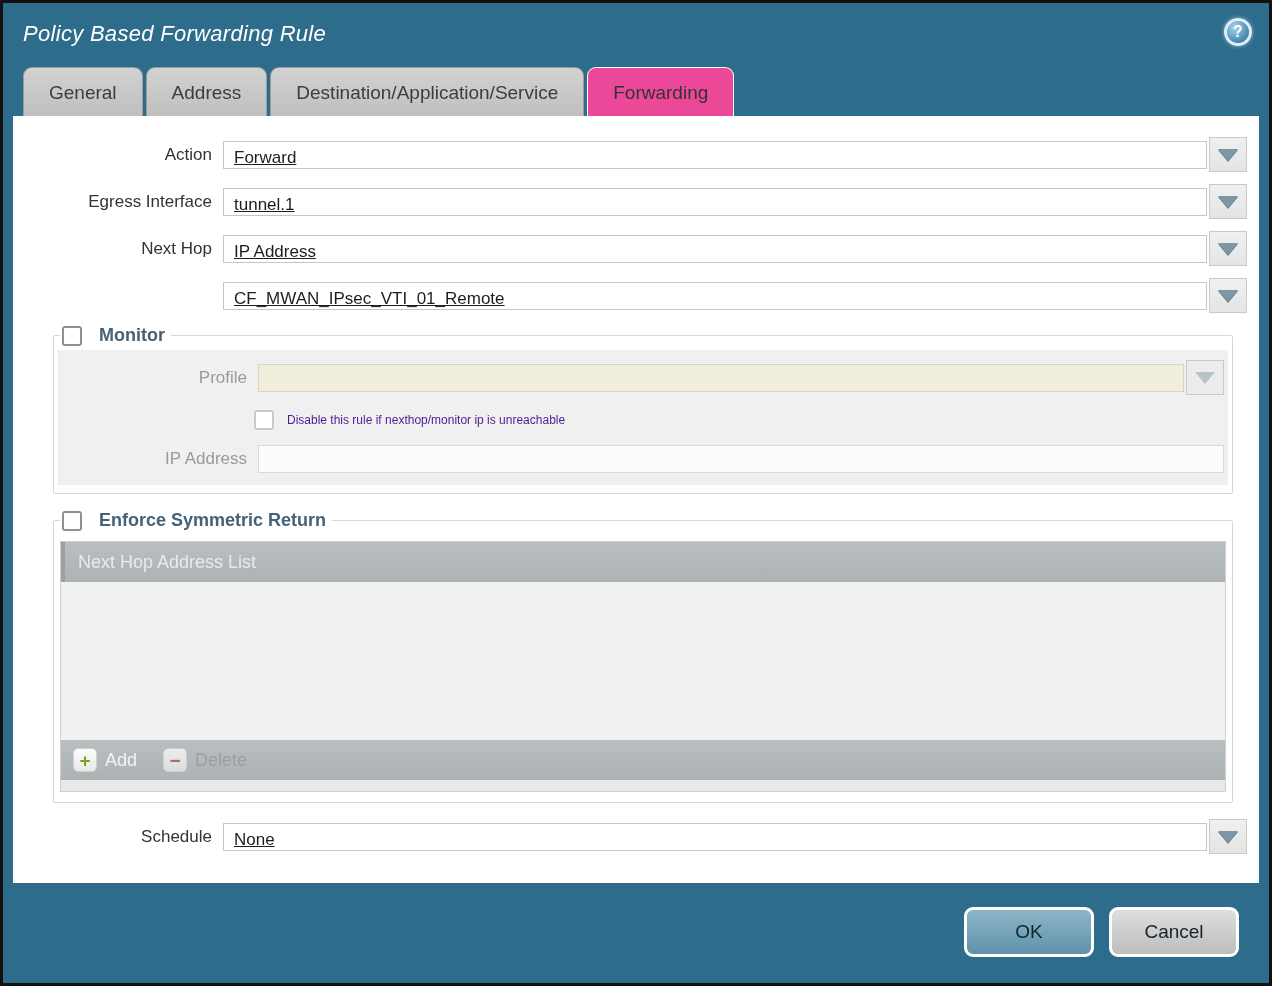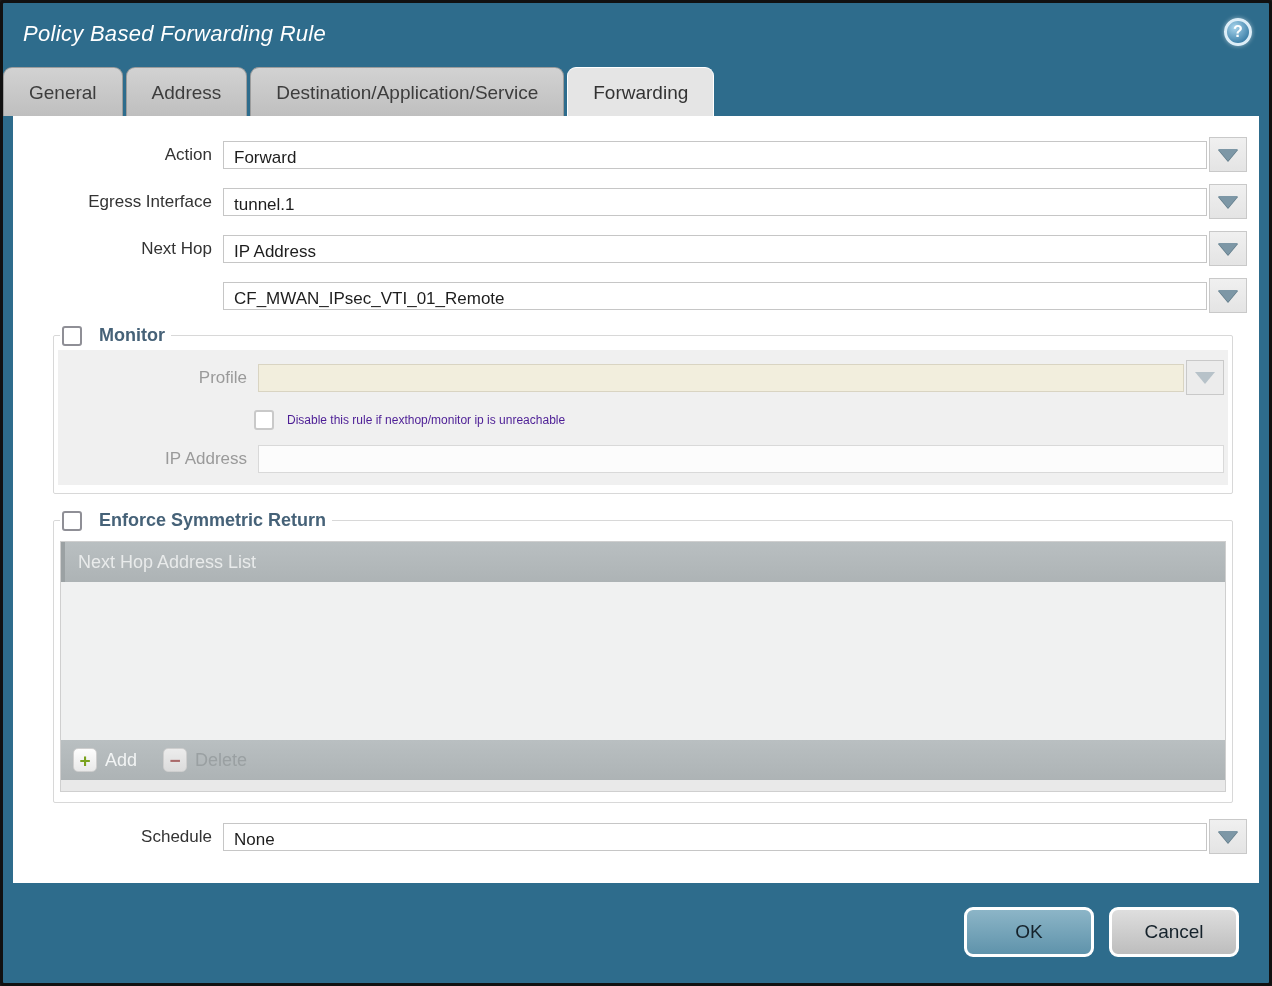--- a/index.html
+++ b/index.html
@@ -18,47 +18,47 @@
   .help-btn{
     position:absolute; top:15px; right:17px; width:28px; height:28px;
     border-radius:50%; border:3px solid #ddeef8;
     background:radial-gradient(circle at 35% 30%, #a8d4ec, #3e81aa 75%);
     color:#fff; font-size:16px; font-weight:bold;
     display:flex; align-items:center; justify-content:center; cursor:pointer;
     box-shadow:0 0 4px rgba(255,255,255,.5);
   }
 
   
-  .tabs{ display:flex; align-items:flex-end; gap:3px; padding-left:0; height:49px; }
+  .tabs{ display:flex; align-items:flex-end; gap:3px; padding-left:20px; height:49px; }
   .tab{
     height:49px; line-height:49px; padding:0 25px;
     background:linear-gradient(#d2d2d2,#bfbfbf);
     border:1px solid #9c9c9c; border-bottom:none;
     border-radius:9px 9px 0 0;
     font-size:19px; color:#3d3d3d; cursor:pointer; white-space:nowrap;
   }
   .tab.active{
-    background:#e5e5e5; border-color:#fff; color:#333; z-index:2;
+    background:#ec4899; border-color:#fff; color:#333; z-index:2;
   }
 
   
   .content{
     background:#fff; margin:0 10px; height:767px;
     padding:21px 12px 12px 12px; overflow:hidden;
   }
   .frow{ display:flex; align-items:center; margin-bottom:12px; }
   .frow .lbl{
     width:198px; text-align:right; padding-right:11px;
     font-size:17px; color:#333;
   }
   .fld{ flex:1; display:flex; align-items:center; }
   .box{
     flex:1; height:28px; line-height:31px; padding:0 10px;
     border:1px solid #c6c6c6; background:#fff;
-    font-size:17px; color:#1d1d1d; overflow:hidden; white-space:nowrap;
+    font-size:17px; color:#1d1d1d; overflow:hidden; white-space:nowrap;text-decoration:underline;
   }
   .ddbtn{
     width:38px; height:35px; margin-left:2px; flex:0 0 auto;
     background:linear-gradient(#f0f0f0,#e4e4e4); border:1px solid #c9c9c9;
     display:flex; align-items:center; justify-content:center; cursor:pointer;
   }
   .tri{
     width:0; height:0;
     border-left:10px solid transparent; border-right:10px solid transparent;
     border-top:12px solid #7d97a6;

